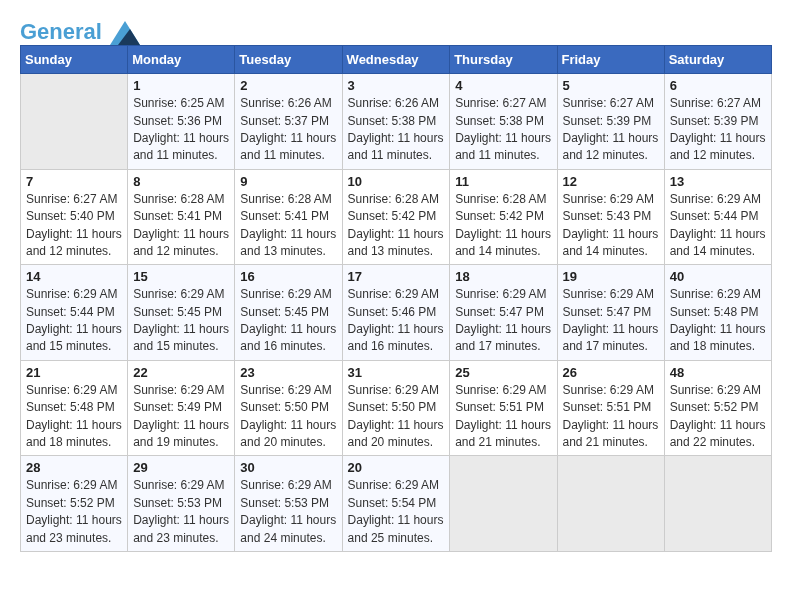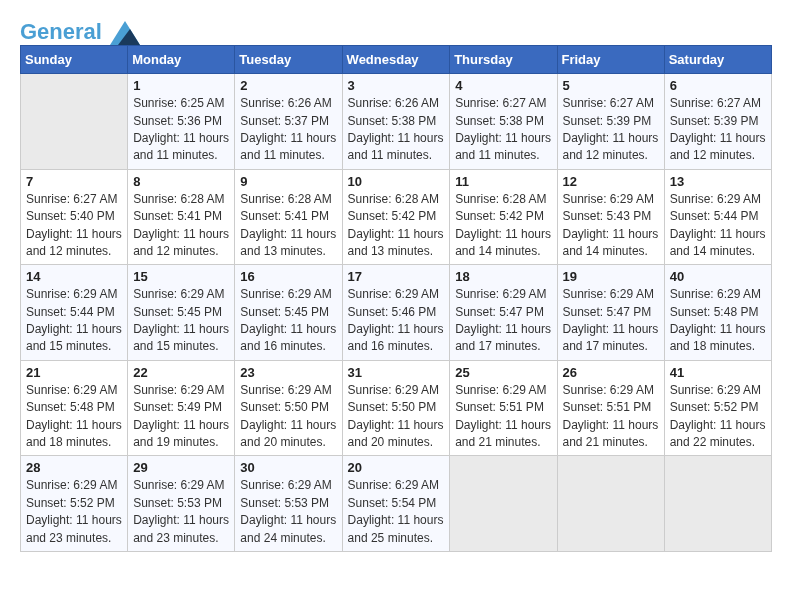--- a/index.html
+++ b/index.html
@@ -229,21 +229,21 @@
         </td>
         <td>
           <div class="day-number">25</div>
           <div class="day-info">Sunrise: 6:29 AM<br>Sunset: 5:51 PM<br>Daylight: 11 hours<br>and 21 minutes.</div>
         </td>
         <td>
           <div class="day-number">26</div>
           <div class="day-info">Sunrise: 6:29 AM<br>Sunset: 5:51 PM<br>Daylight: 11 hours<br>and 21 minutes.</div>
         </td>
         <td>
-          <div class="day-number">41</div>
+          <div class="day-number">48</div>
           <div class="day-info">Sunrise: 6:29 AM<br>Sunset: 5:52 PM<br>Daylight: 11 hours<br>and 22 minutes.</div>
         </td>
       </tr>
       <tr>
         <td>
           <div class="day-number">28</div>
           <div class="day-info">Sunrise: 6:29 AM<br>Sunset: 5:52 PM<br>Daylight: 11 hours<br>and 23 minutes.</div>
         </td>
         <td>
           <div class="day-number">29</div>

